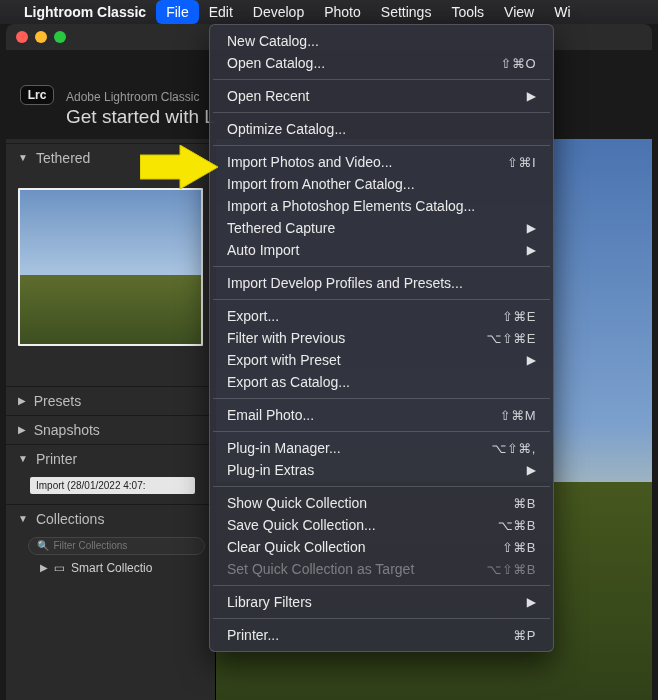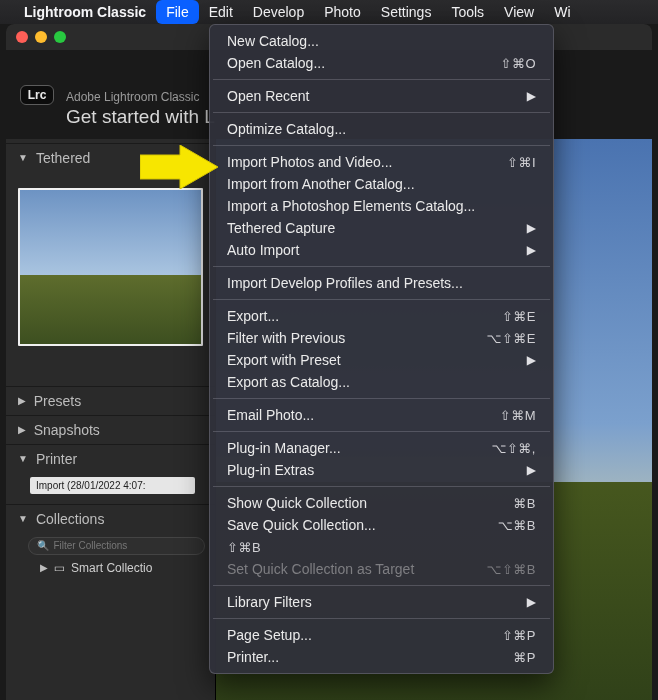--- a/index.html
+++ b/index.html
@@ -195,37 +195,34 @@
   <div class="sep"></div>
   <div class="row">
       <span>Show Quick Collection</span>
       <span class="short">⌘B</span>
     </div>
   <div class="row">
       <span>Save Quick Collection...</span>
       <span class="short">⌥⌘B</span>
     </div>
   <div class="row">
+      <span>Clear Quick Collection</span>
       <span class="short">⇧⌘B</span>
     </div>
   <div class="row disabled">
       <span>Set Quick Collection as Target</span>
       <span class="short">⌥⇧⌘B</span>
     </div>
   <div class="sep"></div>
   <div class="row">
       <span>Library Filters</span>
       <span class="sub-ar">▶</span>
     </div>
   <div class="sep"></div>
   <div class="row">
-      <span>Page Setup...</span>
-      <span class="short">⇧⌘P</span>
-    </div>
-  <div class="row">
       <span>Printer...</span>
       <span class="short">⌘P</span>
     </div>
 </div>
 
 <svg class="arrow" width="78" height="44">
   <polygon points="0,10 40,10 40,0 78,22 40,44 40,34 0,34" fill="#f7e600" stroke="#d6c400" stroke-width="1"></polygon>
 </svg>
 
 </body></html>

